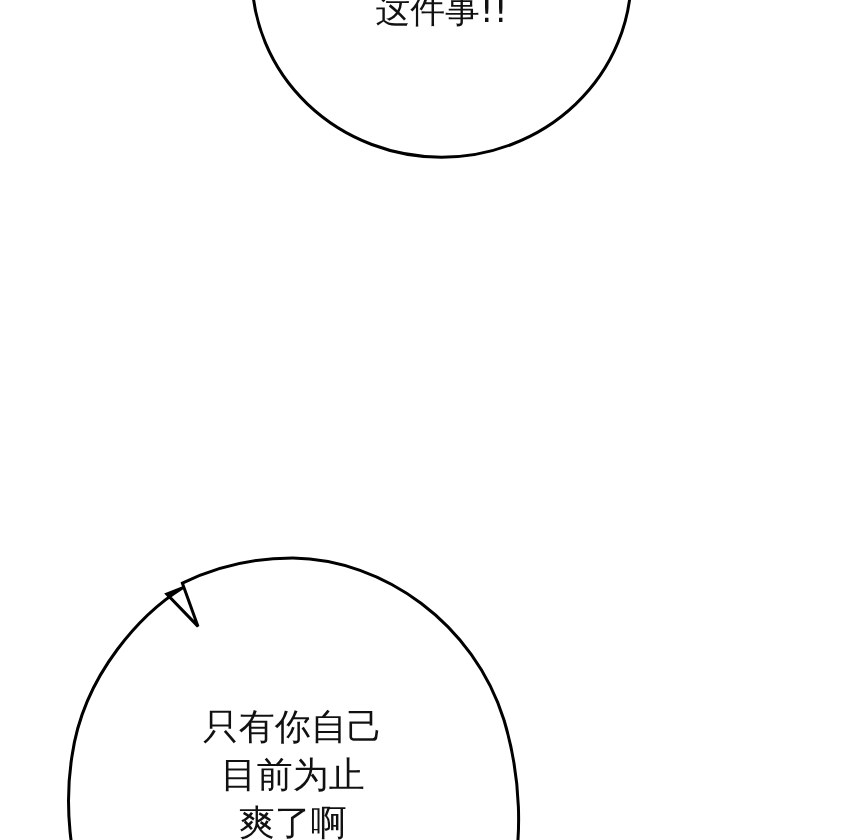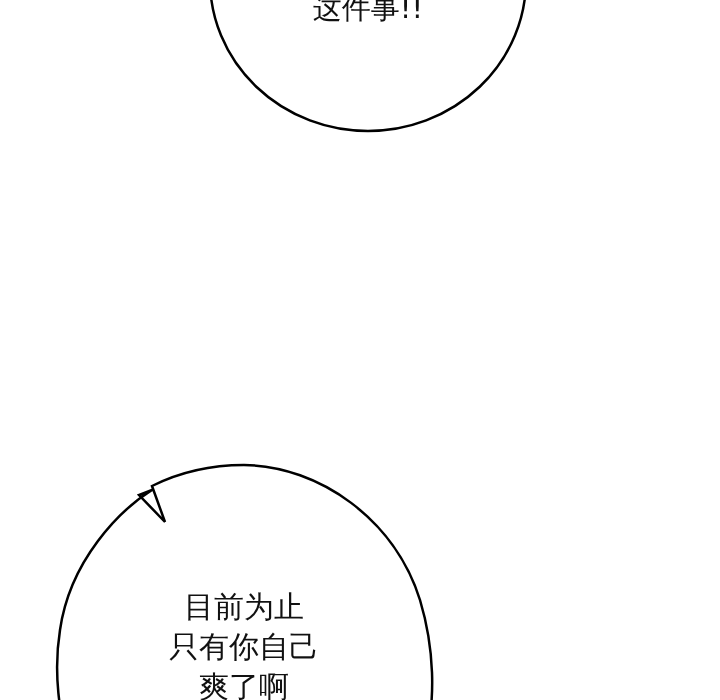--- a/index.html
+++ b/index.html
@@ -35,17 +35,17 @@
              L 165 522
              L 139 495
              Z" fill="#ffffff" stroke="#000000" stroke-width="2.5" stroke-linejoin="miter"></path>
   </svg>
 
   <div class="bubble-text top-text">
     <span class="line">这件事!!</span>
   </div>
 
   <div class="bubble-text bottom-text">
+    <span class="line">只有你自己</span>
     <span class="line">目前为止</span>
-    <span class="line">只有你自己</span>
     <span class="line">爽了啊</span>
   </div>
 </div>
 
 </body></html>

